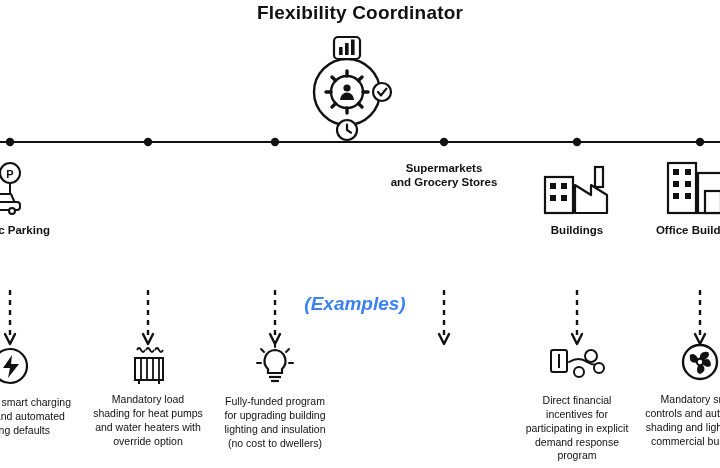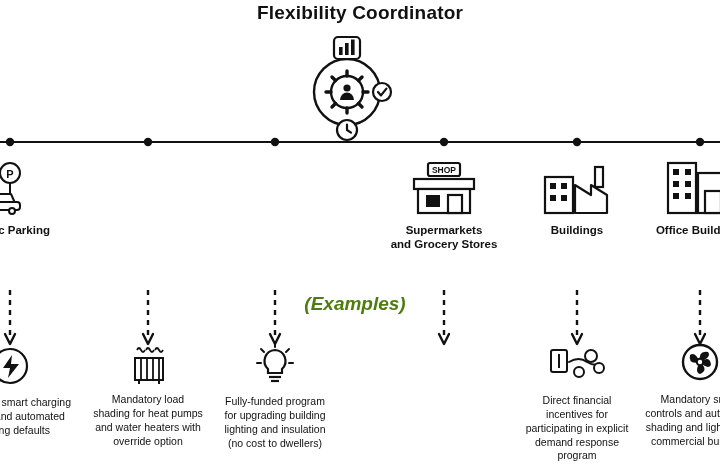--- a/index.html
+++ b/index.html
@@ -68,21 +68,21 @@
   }
   .examples {
     position: absolute;
     left: 255px;
     top: 293px;
     width: 200px;
     text-align: center;
     font-size: 19px;
     font-weight: bold;
     font-style: italic;
-    color: #4d7c0f;
+    color: #3b82f6;
   }
   .arrow {
     position: absolute;
     width: 14px;
     height: 60px;
   }
   .measure {
     position: absolute;
     width: 130px;
     text-align: center;
@@ -172,30 +172,20 @@
         <circle cx="11" cy="52" r="3" fill="#fff" stroke="#111" stroke-width="2"></circle>
         <circle cx="33" cy="52" r="3" fill="#fff" stroke="#111" stroke-width="2"></circle>
       </svg>
     </div>
     <div class="label">Public Parking</div>
   </div>
 
 
 
   <div class="node" style="left:379px; width:130px;">
-    <div class="iconbox">
-      <svg width="76" height="58" viewBox="0 0 76 58" fill="none" stroke="#111" stroke-width="2.2">
-        <rect x="22" y="4" width="32" height="13" rx="2" fill="#fff" stroke="#111" stroke-width="2.2"></rect>
-        <text x="38" y="14" font-family="Liberation Sans, sans-serif" font-size="8.5" font-weight="bold" text-anchor="middle" fill="#111" stroke="none">SHOP</text>
-        <rect x="8" y="20" width="60" height="10" fill="#fff" stroke="#111" stroke-width="2.2"></rect>
-        <rect x="12" y="30" width="52" height="24" fill="#fff" stroke="#111" stroke-width="2.2"></rect>
-        <rect x="20" y="36" width="14" height="12" fill="#111" stroke="none"></rect>
-        <rect x="42" y="36" width="14" height="18" fill="#fff" stroke="#111" stroke-width="2.2"></rect>
-      </svg>
-    </div>
     <div class="label" style="white-space:pre-line;">Supermarkets
 and Grocery Stores</div>
   </div>
 
   <div class="node" style="left:517px;">
     <div class="iconbox">
       <svg width="76" height="58" viewBox="0 0 76 58" fill="none" stroke="#111" stroke-width="2.2">
         <rect x="6" y="18" width="28" height="36" fill="#fff" stroke="#111" stroke-width="2.2"></rect>
         <path d="M36,54 L36,26 L52,36 L52,26 L68,36 L68,54 Z" fill="#fff" stroke="#111" stroke-width="2.2" stroke-linejoin="round"></path>
         <rect x="56" y="8" width="8" height="20" fill="#fff" stroke="#111" stroke-width="2.2"></rect>

